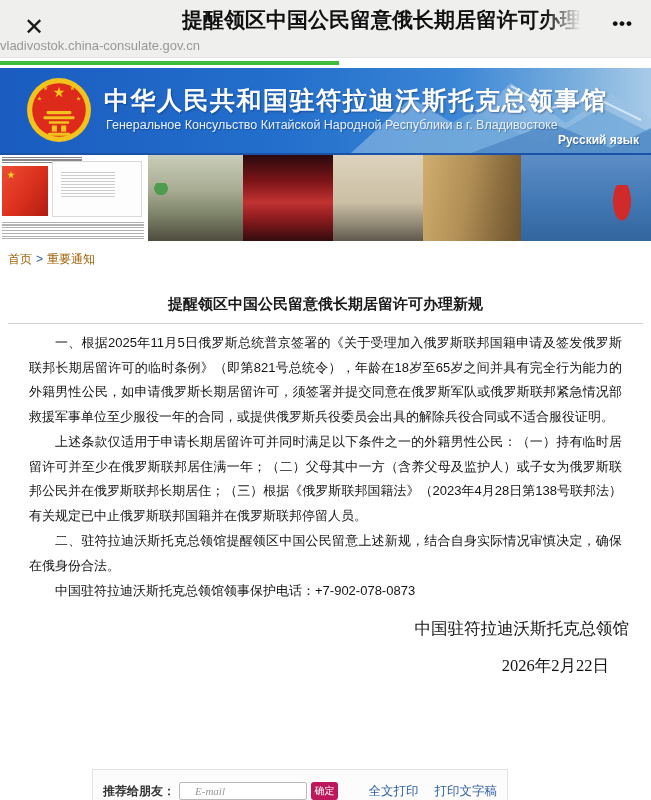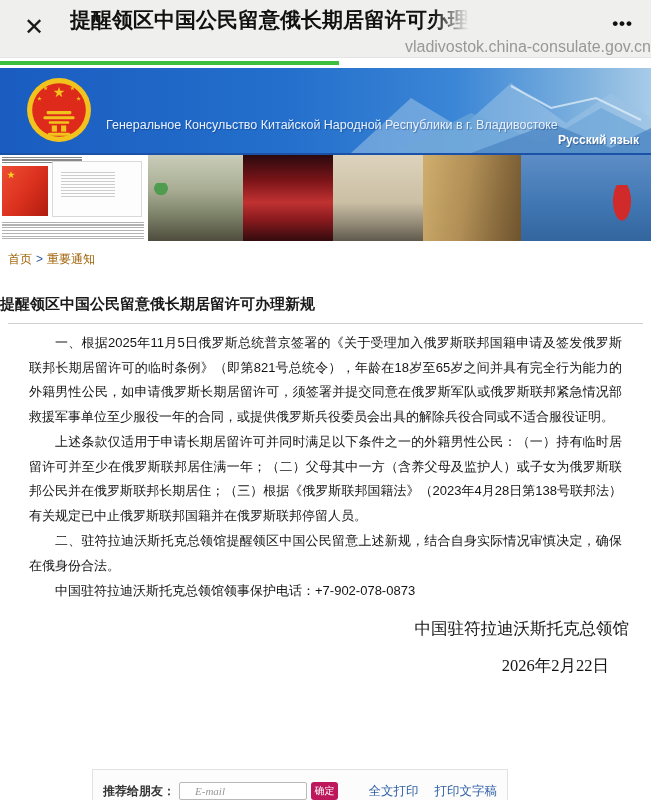--- a/index.html
+++ b/index.html
@@ -2,24 +2,24 @@
 <html><head>
 <meta charset="utf-8">
 <style>
   html,body{margin:0;padding:0;}
   body{width:651px;background:#ffffff;font-family:"Liberation Sans",sans-serif;}
   .page{position:relative;width:651px;height:800px;overflow:hidden;background:#fff;}
 
   
   .wx-bar{position:relative;height:57px;background:#efefee;border-bottom:1px solid #e4e4e4;}
   .wx-close{position:absolute;left:24px;top:12px;font-size:24px;font-weight:300;color:#1a1a1a;line-height:30px;cursor:pointer;}
-  .wx-title-wrap{position:absolute;left:70px;right:62px;top:6px;text-align:left;}
+  .wx-title-wrap{position:absolute;left:70px;right:70px;top:6px;text-align:right;}
   .wx-title{display:inline-block;max-width:470px;font-size:21px;font-weight:600;color:#111;white-space:nowrap;overflow:hidden;
     -webkit-mask-image:linear-gradient(90deg,#000 91%,transparent 100%);mask-image:linear-gradient(90deg,#000 91%,transparent 100%);}
-  .wx-url{position:absolute;left:0;right:0;top:38px;text-align:right;font-size:16px;color:#989898;}
+  .wx-url{position:absolute;left:0;right:0;top:38px;text-align:left;font-size:13px;color:#989898;}
   .wx-menu{position:absolute;right:18px;top:14px;font-size:17px;font-weight:700;color:#111;letter-spacing:1px;cursor:pointer;}
 
   
   .progress-strip{height:10px;background:#fff;position:relative;}
   .progress-bar{position:absolute;left:0;top:3px;height:4px;width:52%;background:#3dbf3d;}
 
   
   .site-header{position:relative;height:85px;background:linear-gradient(90deg,#1a5cc0 0%,#2470cc 45%,#3b86d6 70%,#7fb2de 90%,#a8cbe8 100%);overflow:hidden;}
   .mountains{position:absolute;right:0;top:0;height:85px;width:300px;}
   .emblem{position:absolute;left:26px;top:9px;width:66px;height:66px;cursor:pointer;}
@@ -45,21 +45,21 @@
   .ph4{width:98px;background:linear-gradient(100deg,#cfae6e 0%,#b08e55 45%,#8a6c3e 75%,#6e532e 100%);}
   .ph5{width:130px;background:linear-gradient(180deg,#5d8dc6 0%,#4178b4 55%,#33659e 100%);position:relative;}
   .ph5:after{content:"";position:absolute;right:18px;top:30px;width:22px;height:40px;background:radial-gradient(ellipse at 50% 40%,#d02a2a 0 55%,transparent 60%);}
 
   
   .breadcrumb{padding:10px 0 0 8px;font-size:12px;color:#2d5fa6;height:18px;}
   .breadcrumb a{color:#a16207;text-decoration:none;cursor:pointer;}
   .crumb-sep{margin:0 4px;color:#2d5fa6;}
 
   
-  .article-title{margin-top:26px;text-align:left;font-size:15px;font-weight:700;color:#1a1a1a;}
+  .article-title{margin-top:26px;text-align:center;font-size:15px;font-weight:700;color:#1a1a1a;}
   .article-date{margin-top:8px;text-align:center;font-size:12px;color:#999;font-family:"Liberation Serif",serif;}
   .article-hr{border:none;border-top:1px solid #cfcfcf;margin:9px 8px 0 8px;}
   .article-body{padding:7px 29px 0 29px;}
   .article-body p{margin:0 0 1px 0;font-family:Liberation Sans, sans-serif;font-size:13px;line-height:24.5px;color:#141414;text-align:justify;text-indent:2em;}
   .signature{margin-top:12px;padding-right:22px;text-align:right;font-family:"Liberation Serif",serif;font-size:16.5px;line-height:25px;color:#141414;}
   .sig-date{padding-right:42px;}
 
   
   .share-bar{position:absolute;left:92px;top:769px;width:416px;height:44px;box-sizing:border-box;border:1px solid #e2e2e2;background:#fcfcfc;display:flex;align-items:center;padding:0 10px;}
   .share-label{font-size:12px;font-weight:700;color:#333;white-space:nowrap;}
@@ -104,20 +104,21 @@
         <polygon transform="translate(13,21) scale(2.4)" points="0,-1 0.22,-0.31 0.95,-0.31 0.36,0.12 0.59,0.81 0,0.38 -0.59,0.81 -0.36,0.12 -0.95,-0.31 -0.22,-0.31"></polygon>
         <polygon transform="translate(51,21) scale(2.4)" points="0,-1 0.22,-0.31 0.95,-0.31 0.36,0.12 0.59,0.81 0,0.38 -0.59,0.81 -0.36,0.12 -0.95,-0.31 -0.22,-0.31"></polygon>
         <rect x="20" y="33" width="24" height="3" rx="1"></rect>
         <rect x="17" y="38" width="30" height="3" rx="1"></rect>
         <rect x="22" y="43" width="20" height="2.4" rx="1"></rect>
         <rect x="25" y="47" width="5" height="6"></rect>
         <rect x="34" y="47" width="5" height="6"></rect>
         <rect x="21" y="54" width="22" height="3" rx="1.5"></rect>
       </g>
     </svg>
+    <div class="hdr-cn">中华人民共和国驻符拉迪沃斯托克总领事馆</div>
     <div class="hdr-ru">Генеральное Консульство Китайской Народной Республики в г. Владивостоке</div>
     <div class="hdr-lang">Русский язык</div>
   </div>
 
   <div class="photo-strip">
     <div class="doc-panel">
       <div class="doc-topline"></div>
       <div class="doc-flag"></div>
       <div class="doc-sheet">
           <div class="doc-sheet-lines"></div>

